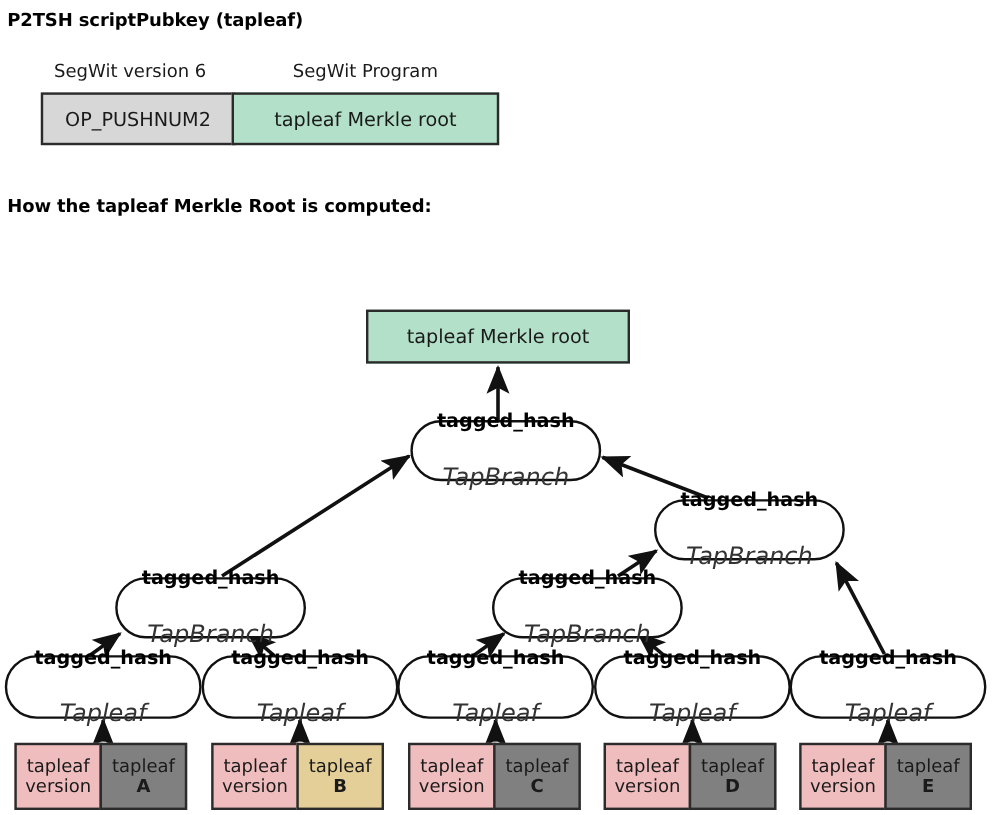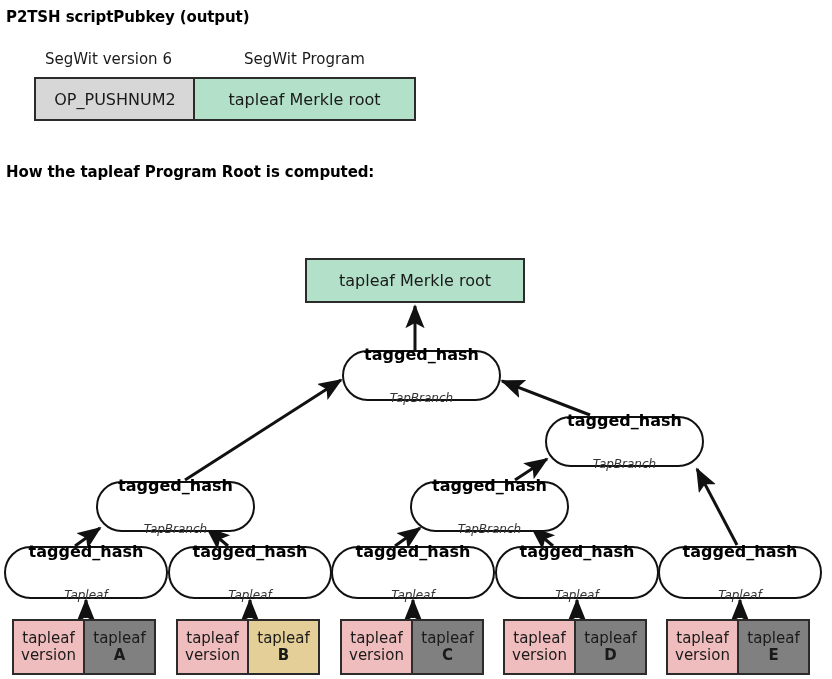--- a/index.html
+++ b/index.html
@@ -96,21 +96,21 @@
     gap: 28px;
   }
   .hash-node .fn {
     font-weight: bold;
     font-size: 16px;
     color: #000000;
     white-space: nowrap;
   }
   .hash-node .tag {
     font-style: italic;
-    font-size: 12px;
+    font-size: 20px;
     color: #333333;
     white-space: nowrap;
   }
 
   
   .leaf-box {
     position: absolute;
     display: flex;
     box-sizing: border-box;
     z-index: 2;
@@ -147,29 +147,29 @@
     width: 832px; height: 679px;
     z-index: 1;
     pointer-events: none;
   }
 </style>
 </head>
 <body>
 
 <div class="canvas">
 
-  <div class="heading" id="heading-p2tsh">P2TSH scriptPubkey (output)</div>
+  <div class="heading" id="heading-p2tsh">P2TSH scriptPubkey (tapleaf)</div>
 
   <div class="caption" id="caption-segwit">SegWit version 6</div>
   <div class="script-box" id="box-opcode">OP_PUSHNUM2</div>
 
   <div class="caption" id="caption-witness">SegWit Program</div>
   <div class="script-box" id="box-witness-program">tapleaf Merkle root</div>
 
-  <div class="heading" id="heading-merkle">How the tapleaf Program Root is computed:</div>
+  <div class="heading" id="heading-merkle">How the tapleaf Merkle Root is computed:</div>
 
   <svg id="arrow-layer" viewBox="0 0 832 679" width="832" height="679">
     <defs>
       <marker id="ah" markerWidth="9" markerHeight="9" refX="7.4" refY="3.2" orient="auto" markerUnits="strokeWidth">
         <path d="M0,0 L8,3.2 L0,6.4 L1.7,3.2 z" fill="#111111"></path>
       </marker>
     </defs>
     <g stroke="#111111" stroke-width="3" fill="none" marker-end="url(#ah)">
 
       <line x1="415" y1="350" x2="415" y2="306"></line>

